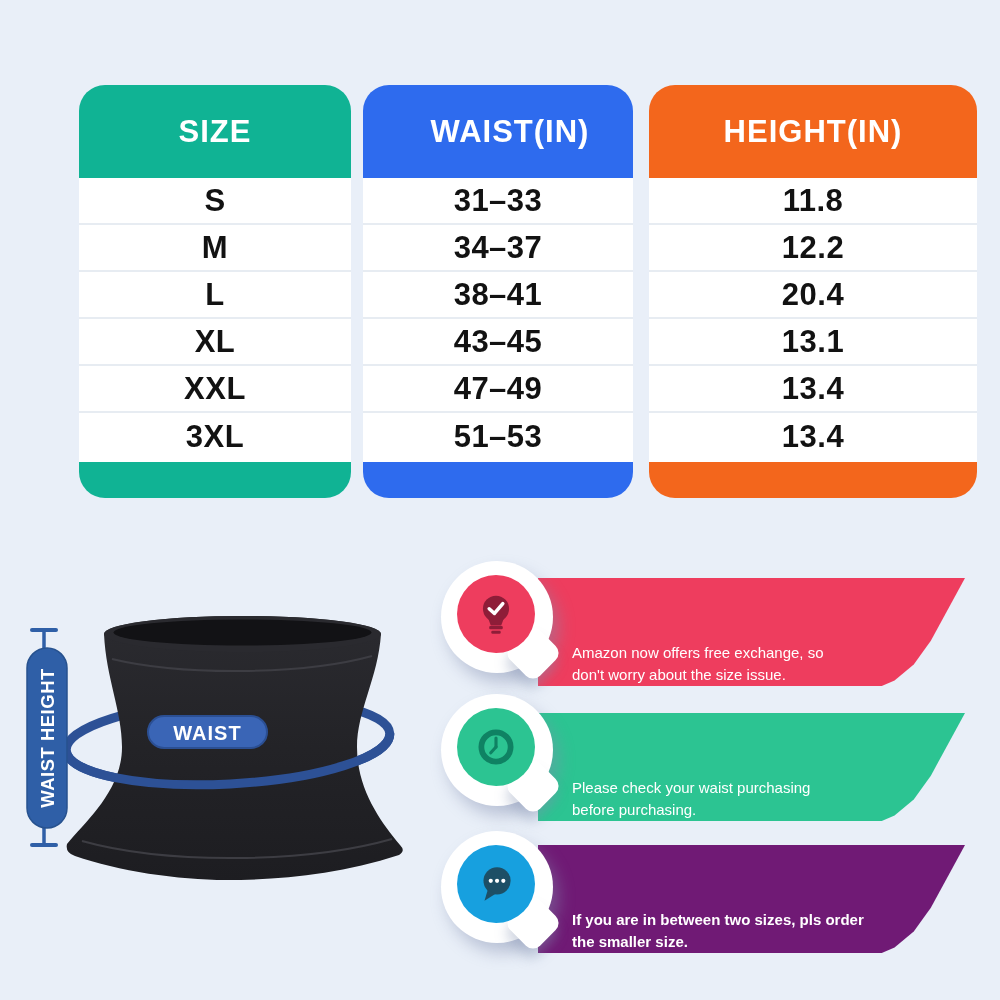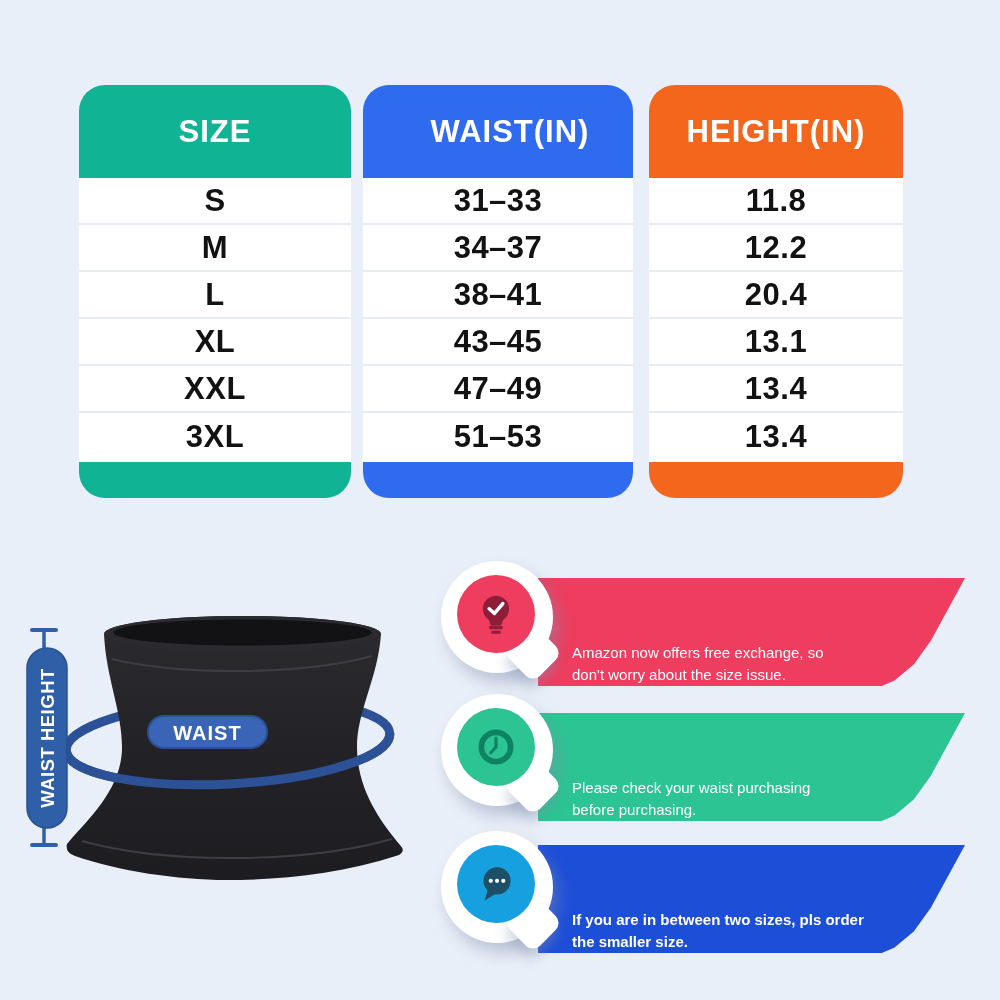--- a/index.html
+++ b/index.html
@@ -5,21 +5,21 @@
   html,body{margin:0;padding:0;}
   body{
     width:1000px;height:1000px;position:relative;overflow:hidden;
     background:#e9eff8;
     font-family:"Liberation Sans", sans-serif;
   }
   
   .col{position:absolute;top:85px;}
   .col-size{left:79px;width:272px;}
   .col-waist{left:363px;width:270px;}
-  .col-height{left:649px;width:254px;}
+  .col-height{left:649px;width:328px;}
   .col-header{
     height:93px;border-radius:26px 26px 0 0;
     display:flex;align-items:center;justify-content:center;
     color:#fff;font-size:31px;font-weight:bold;letter-spacing:1px;
   }
   .col-size  .col-header,{background:#10b394;}
   .col-size  .col-header{background:#10b394;}
   .col-waist .col-header{background:#2e6bee;padding-left:24px;}
   .col-height .col-header{background:#f3661c;}
   .col-cells{background:#ffffff;padding-bottom:2px;}
@@ -37,21 +37,21 @@
   
   .banner{
     position:absolute;left:538px;width:427px;height:108px;z-index:1;
     display:flex;flex-direction:column;justify-content:flex-end;
     padding-left:34px;box-sizing:border-box;
     color:#fff;font-size:15px;line-height:22px;
     clip-path:polygon(0 0,100% 0,92% 58%,88% 80%,83.5% 95%,80.5% 100%,0 100%);
   }
   .banner-1{top:578px;background:#ee3d5e;}
   .banner-2{top:713px;background:#2cc492;}
-  .banner-3{top:845px;background:#1d4ed8;font-weight:bold;}
+  .banner-3{top:845px;background:#701a75;font-weight:bold;}
   .banner-line{white-space:nowrap;}
   .ring{
     position:absolute;left:441px;width:112px;height:112px;z-index:2;
     background:#ffffff;border-radius:50%;
     box-shadow:6px 10px 16px rgba(130,142,175,.45);
   }
   .ring-1{top:561px;}
   .ring-2{top:694px;}
   .ring-3{top:831px;}
   .ring-tail{

